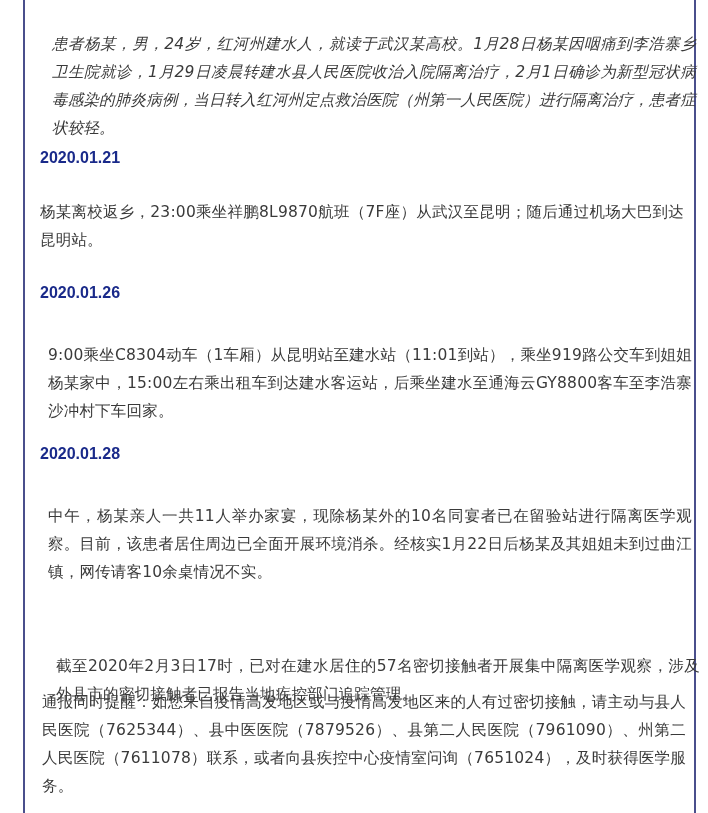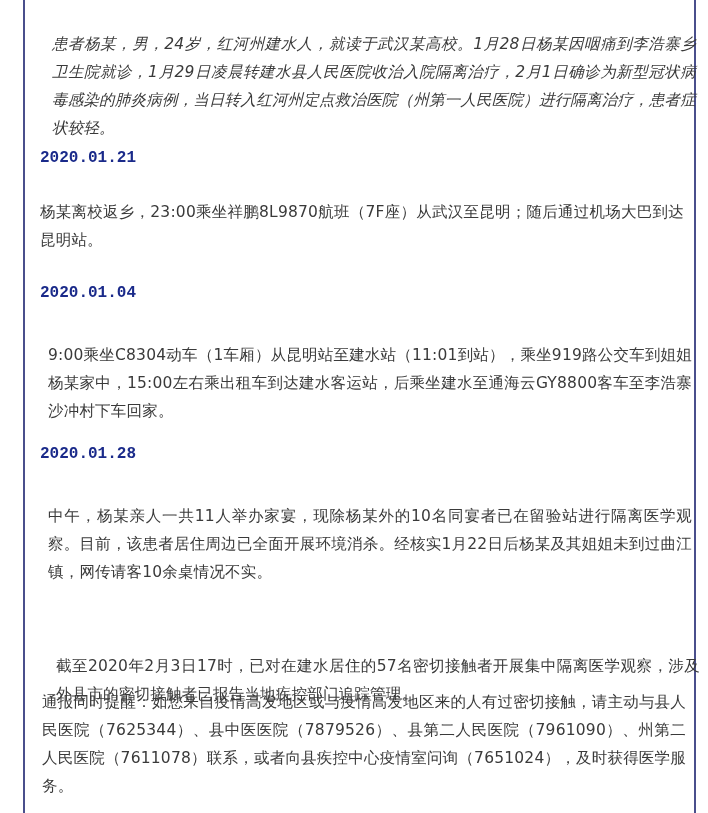--- a/index.html
+++ b/index.html
@@ -34,34 +34,34 @@
     letter-spacing: 0.2px;
     text-align: justify;
   }
   .date {
     position: absolute;
     left: 40px;
     color: #1a2a8a;
     font-weight: bold;
     font-size: 16px;
     line-height: 20px;
-    font-family: Liberation Mono, monospace;
+    font-family: Liberation Sans, sans-serif;
   }
 </style>
 </head>
 <body>
 
 <div class="frame"></div>
 
 <p class="block" style="top:18px; margin:12px;font-style:italic;">患者杨某，男，24岁，红河州建水人，就读于武汉某高校。1月28日杨某因咽痛到李浩寨乡卫生院就诊，1月29日凌晨转建水县人民医院收治入院隔离治疗，2月1日确诊为新型冠状病毒感染的肺炎病例，当日转入红河州定点救治医院（州第一人民医院）进行隔离治疗，患者症状较轻。</p>
 
 <div class="date" style="top:148px;">2020.01.21</div>
 <p class="block" style="top:198px; margin:0;">杨某离校返乡，23:00乘坐祥鹏8L9870航班（7F座）从武汉至昆明；随后通过机场大巴到达昆明站。</p>
 
-<div class="date" style="top:283px;">2020.01.04</div>
+<div class="date" style="top:283px;">2020.01.26</div>
 <p class="block" style="top:333px; margin:8px;">9:00乘坐C8304动车（1车厢）从昆明站至建水站（11:01到站），乘坐919路公交车到姐姐杨某家中，15:00左右乘出租车到达建水客运站，后乘坐建水至通海云GY8800客车至李浩寨沙冲村下车回家。</p>
 
 <div class="date" style="top:444px;">2020.01.28</div>
 <p class="block" style="top:494px; margin:8px;">中午，杨某亲人一共11人举办家宴，现除杨某外的10名同宴者已在留验站进行隔离医学观察。目前，该患者居住周边已全面开展环境消杀。经核实1月22日后杨某及其姐姐未到过曲江镇，网传请客10余桌情况不实。</p>
 
 <p class="block" style="top:636px; margin:16px;">截至2020年2月3日17时，已对在建水居住的57名密切接触者开展集中隔离医学观察，涉及外县市的密切接触者已报告当地疾控部门追踪管理。</p>
 
 <p class="block" style="top:686px; margin:2px;">通报同时提醒：如您来自疫情高发地区或与疫情高发地区来的人有过密切接触，请主动与县人民医院（7625344）、县中医医院（7879526）、县第二人民医院（7961090）、州第二人民医院（7611078）联系，或者向县疾控中心疫情室问询（7651024），及时获得医学服务。</p>
 
 </body></html>

